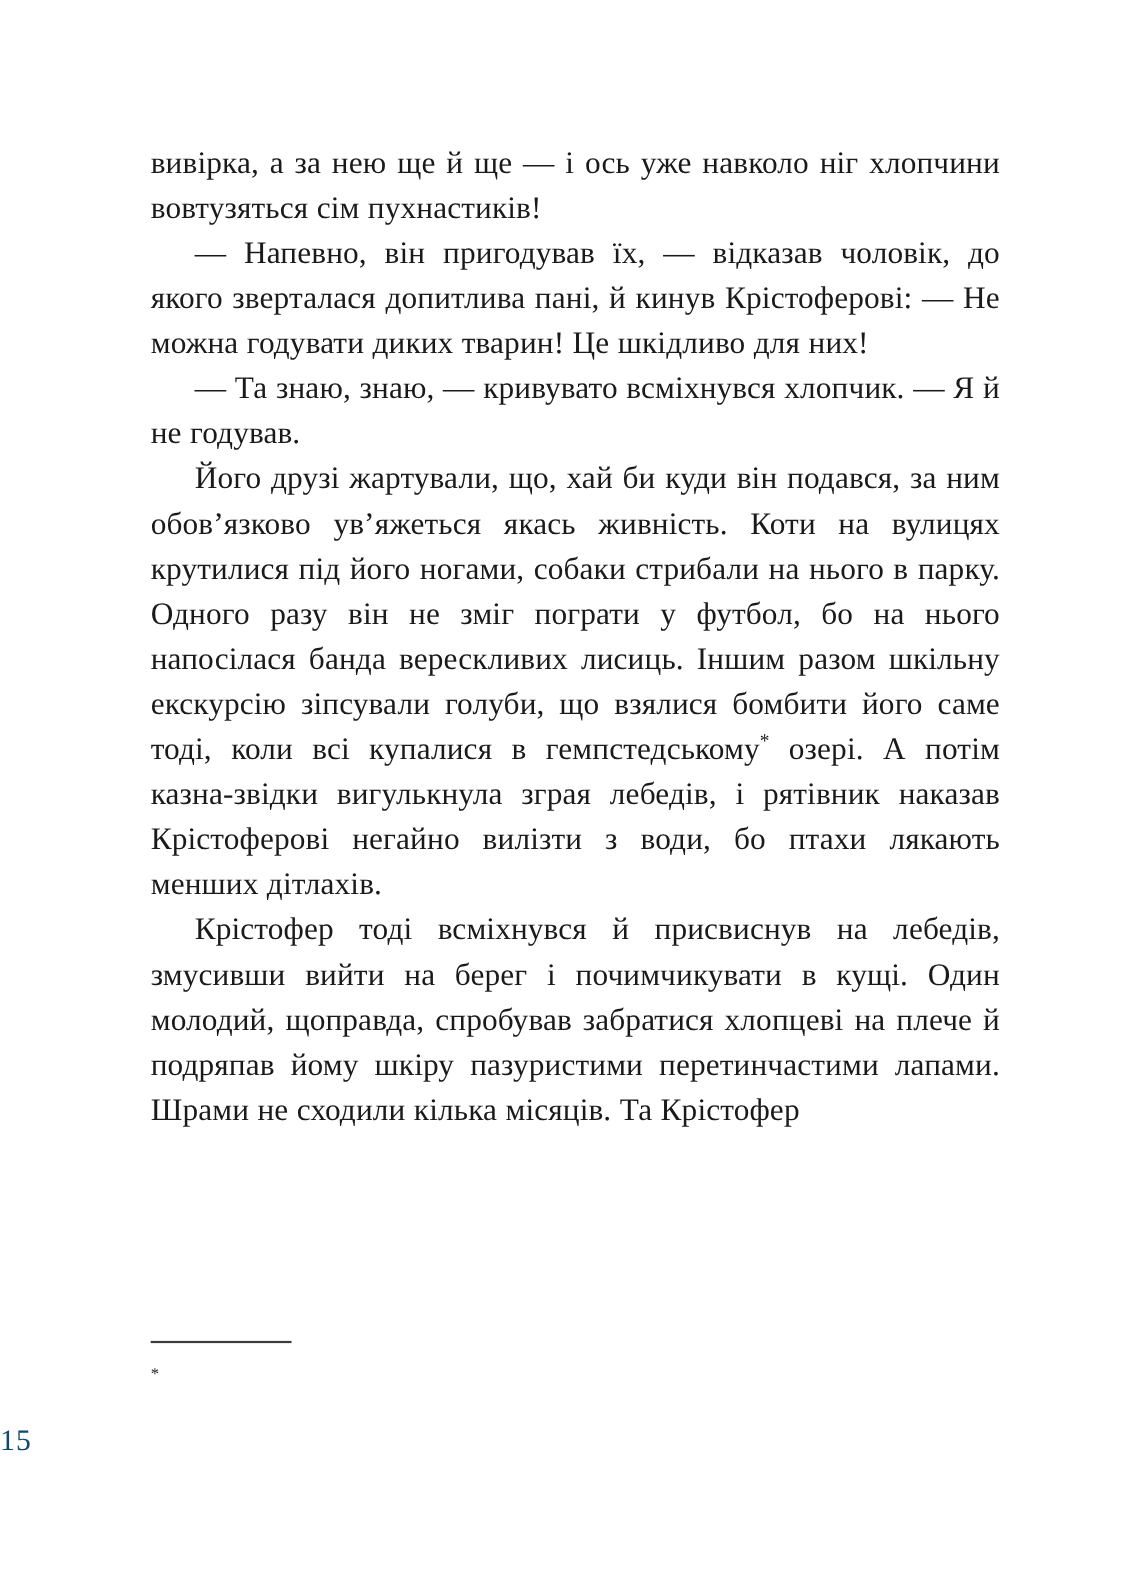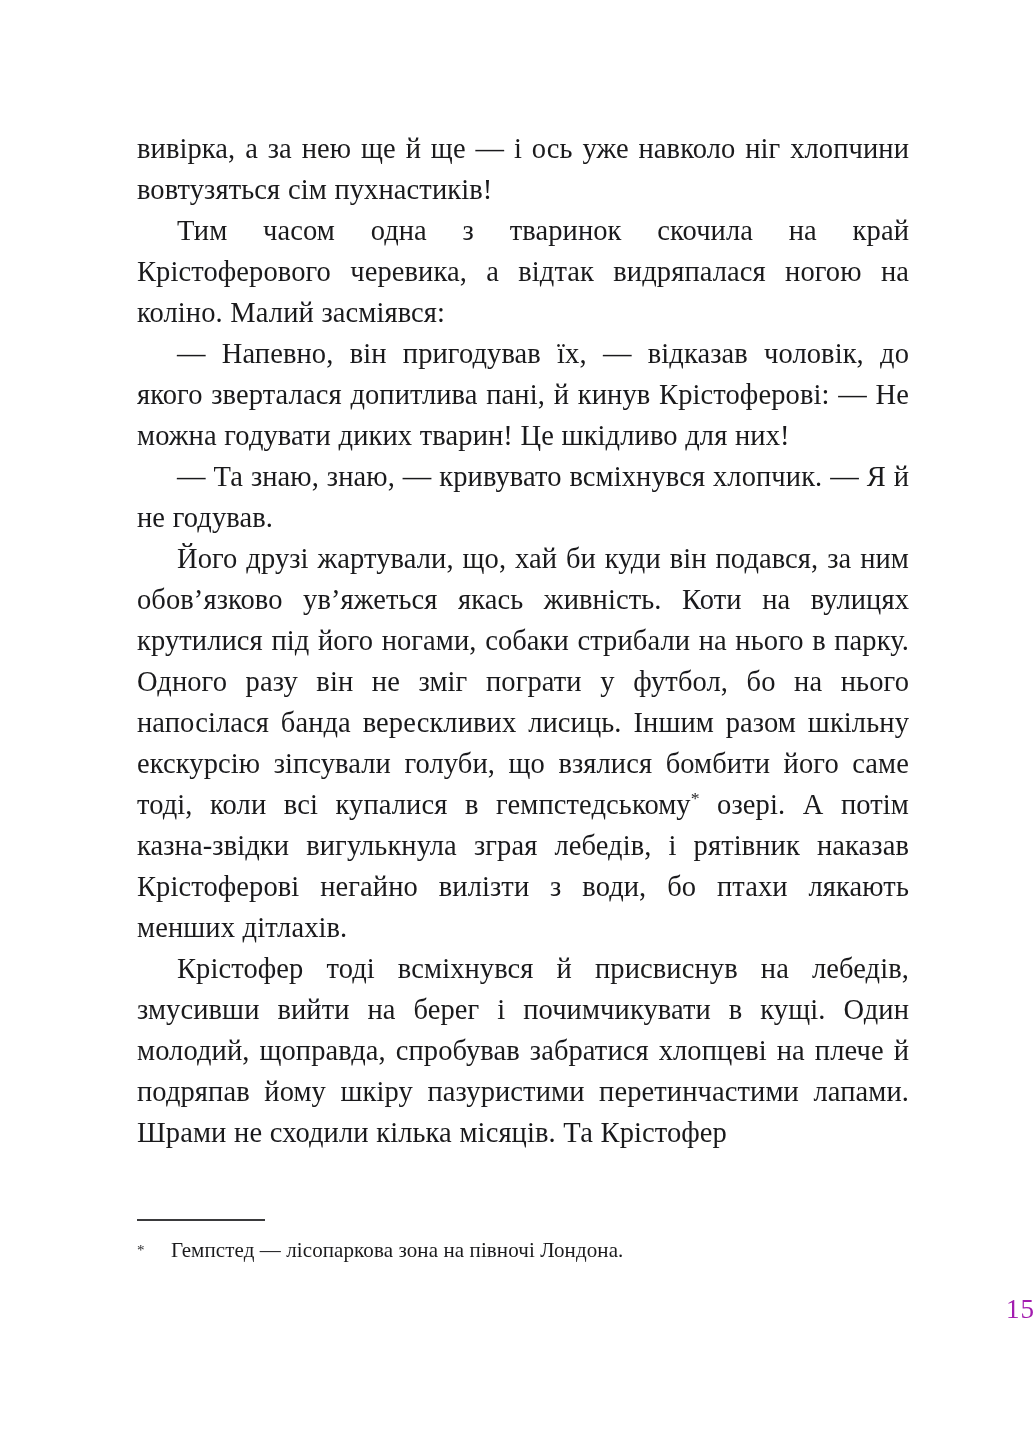--- a/index.html
+++ b/index.html
@@ -88,52 +88,50 @@
     line-height: 26px;
     letter-spacing: 0.1px;
   }
 
   
   .folio {
     position: absolute;
     left: 0;
     top: 1294px;
     width: 1035px;
-    text-align: right;
+    text-align: left;
     font-size: 27px;
     letter-spacing: 1px;
-    color: #a21caf;
+    color: #0c4a6e;
   }
 </style>
 </head>
 <body>
 
 <div class="page">
 
   <div class="textblock">
 
     <p class="para cont">вивірка, а за нею ще й ще — і ось уже навколо ніг хлопчини вовтузяться сім пухнастиків!</p>
 
 
-    <p class="para indent">Тим часом одна з тваринок скочила на край Крістоферового черевика, а відтак видряпалася ногою на коліно. Малий засміявся:</p>
 
 
     <p class="para indent">— Напевно, він пригодував їх, — відказав чоловік, до якого зверталася допитлива пані, й кинув Крістоферові: — Не можна годувати диких тварин! Це шкідливо для них!</p>
 
     <p class="para indent">— Та знаю, знаю, — кривувато всміхнувся хлопчик. — Я й не годував.</p>
 
     <p class="para indent"><span>Його друзі жартували, що, хай би куди він подався, за ним обов’язково ув’яжеться якась живність. Коти на вулицях крутилися під його ногами, собаки стрибали на нього в парку. Одного разу він не зміг пограти у футбол, бо на нього напосілася банда верескливих лисиць. Іншим разом шкільну екскурсію зіпсували голуби, що взялися бомбити його саме тоді, коли всі купалися в гемпстедському</span><sup class="fn-mark">*</sup><span> озері. А потім казна-звідки вигулькнула зграя лебедів, і рятівник наказав Крістоферові негайно вилізти з води, бо птахи лякають менших дітлахів.</span></p>
 
     <p class="para indent">Крістофер тоді всміхнувся й присвиснув на лебедів, змусивши вийти на берег і почимчикувати в кущі. Один молодий, щоправда, спробував забратися хлопцеві на плече й подряпав йому шкіру пазуристими перетинчастими лапами. Шрами не сходили кілька місяців. Та Крістофер</p>
 
   </div>
 
   <div class="footnote-zone">
     <hr class="fn-rule">
     <div class="fn-row">
       <span class="fn-star">*</span>
-      <span class="fn-text">Гемпстед — лісопаркова зона на півночі Лондона.</span>
     </div>
   </div>
 
   <div class="folio">15</div>
 
 </div>
 
 </body></html>

